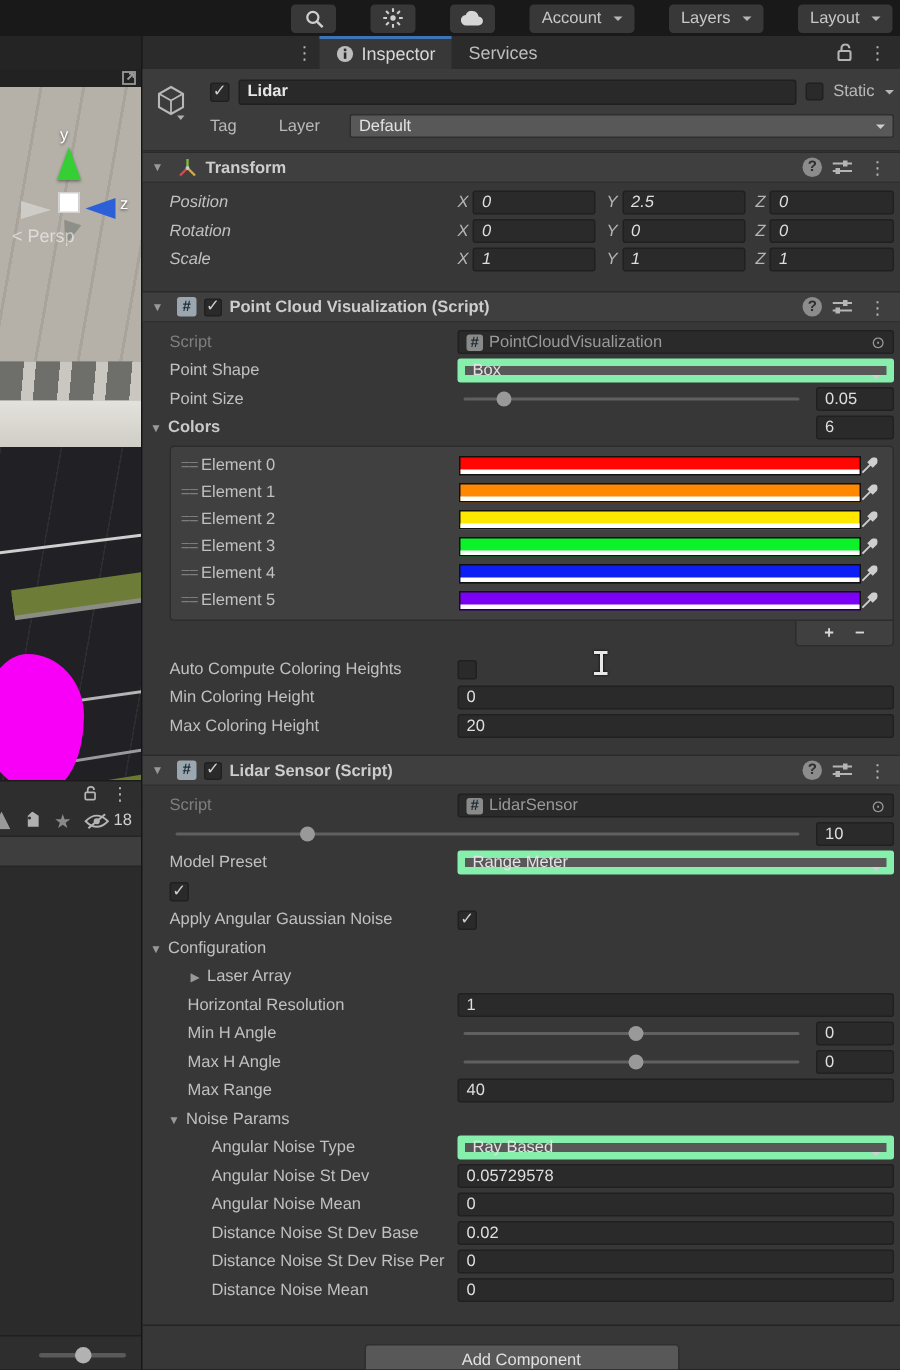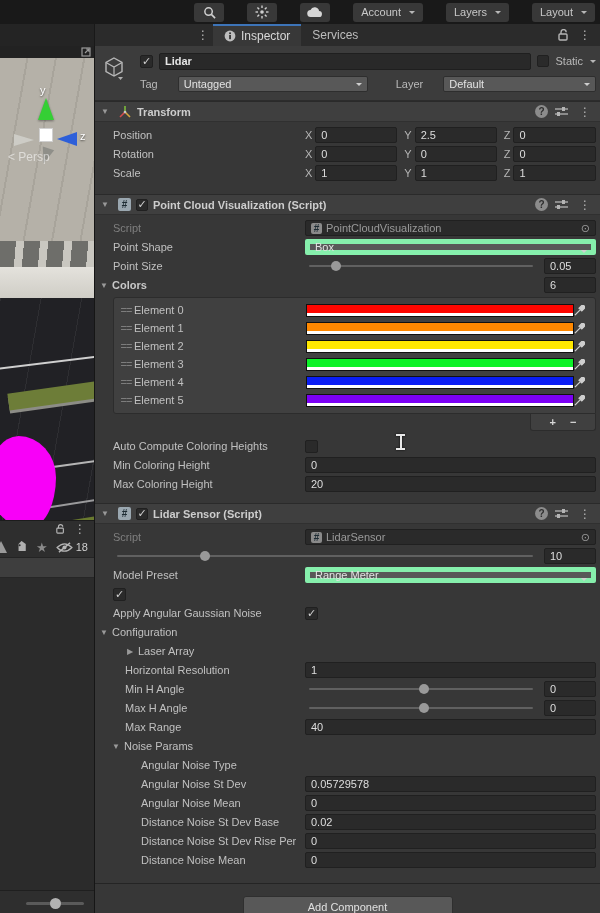--- a/index.html
+++ b/index.html
@@ -305,24 +305,20 @@
         <div class="cb">✓</div>
         <div class="go-name">
           <span>Lidar</span>
         </div>
         <div class="cb" style="width:12px;height:12px;"></div>
         <span class="smalllbl">Static</span>
         <span class="caret" style="margin-left:1px;"></span>
       </div>
       <div class="go-row2">
         <span class="smalllbl">Tag</span>
-        <div class="ddown-sm" style="width:190px;">
-          <span>Untagged</span>
-          <span class="dcaret" style="position:absolute; right:5px; top:6px; width:0;height:0;border:3.5px solid transparent;border-top-color:#cfcfcf;"></span>
-        </div>
         <span class="smalllbl" style="margin-left:8px;">Layer</span>
         <div class="ddown-sm" style="flex:1;text-align:center;">
           <span>Default</span>
           <span style="position:absolute; right:5px; top:6px; width:0;height:0;border:3.5px solid transparent;border-top-color:#cfcfcf;"></span>
         </div>
       </div>
     </div>
 
     <div class="comp-header" style="margin-top:0;">
       <span class="fold">▼</span>
@@ -337,21 +333,21 @@
         <span class="qicon">?</span>
         <svg width="13" height="11" viewBox="0 0 13 11">
           <line x1="0" y1="3" x2="13" y2="3" stroke="#b5b5b5" stroke-width="1.3"></line>
           <line x1="0" y1="8" x2="13" y2="8" stroke="#b5b5b5" stroke-width="1.3"></line>
           <rect x="7" y="1" width="3" height="4" fill="#b5b5b5"></rect>
           <rect x="2" y="6" width="3" height="4" fill="#b5b5b5"></rect>
         </svg>
         <span class="kebab">⋮</span>
       </div>
     </div>
-    <div style="padding:3px 0 6px 0;">
+    <div style="padding:3px 0 6px 0;font-style:italic;">
       <div class="row">
         <span class="lbl">Position</span>
         <div class="axisgrp">
             <span class="axis">X</span>
           <div class="field">
               <span>0</span>
             </div>
           </div>
         <div class="axisgrp">
             <span class="axis">Y</span>
@@ -641,20 +637,24 @@
         <div class="field">
             <span>40</span>
           </div>
       </div>
       <div class="row ind1">
         <span class="fold" style="margin-left:-14px;">▼</span>
         <span class="lbl">Noise Params</span>
       </div>
       <div class="row ind2">
         <span class="lbl">Angular Noise Type</span>
+        <div class="dropdown">
+          <span>Ray Based</span>
+            <span class="dcaret"></span>
+        </div>
       </div>
       <div class="row ind2">
         <span class="lbl">Angular Noise St Dev</span>
         <div class="field">
             <span>0.05729578</span>
           </div>
       </div>
       <div class="row ind2">
         <span class="lbl">Angular Noise Mean</span>
         <div class="field">

